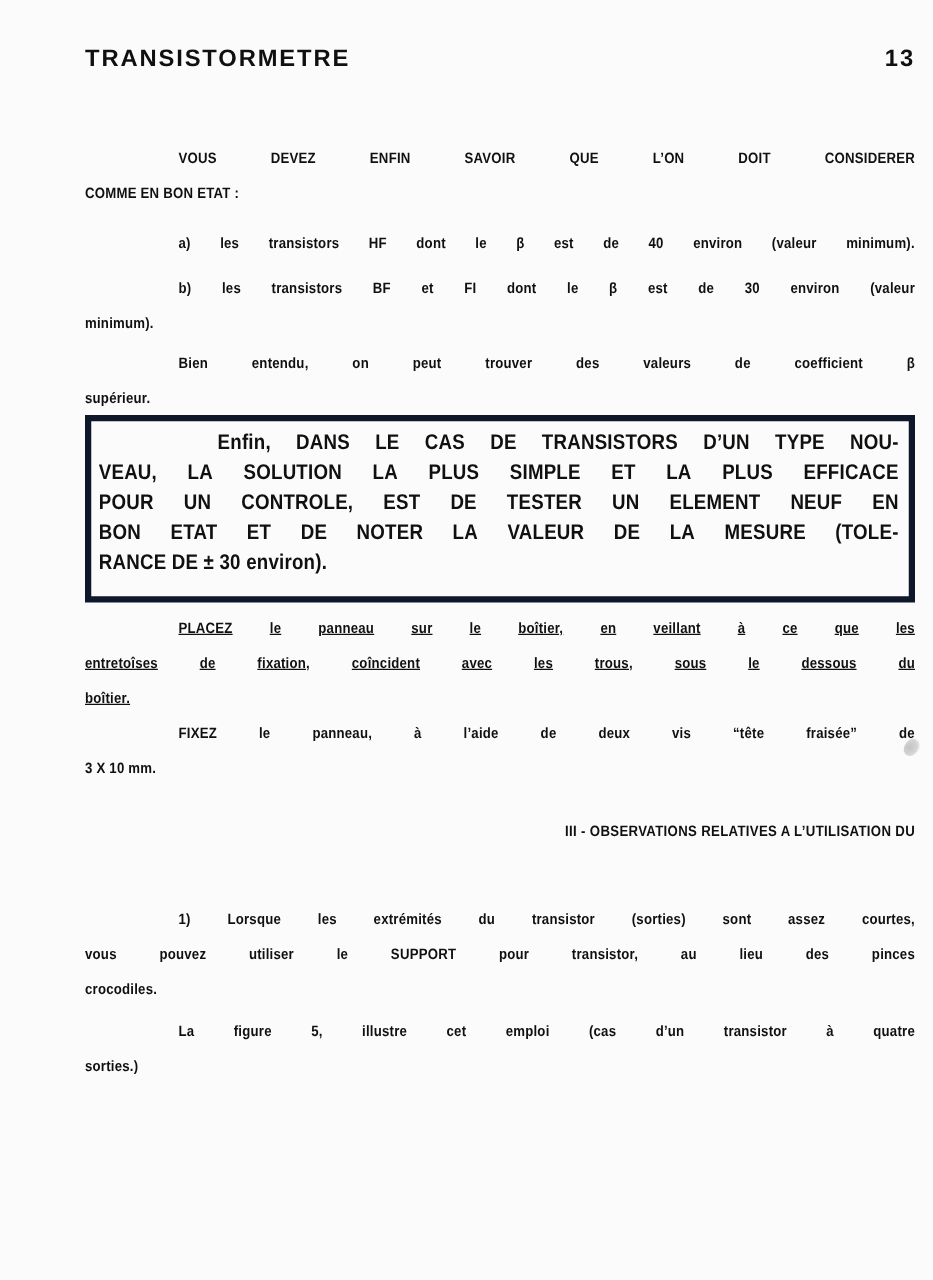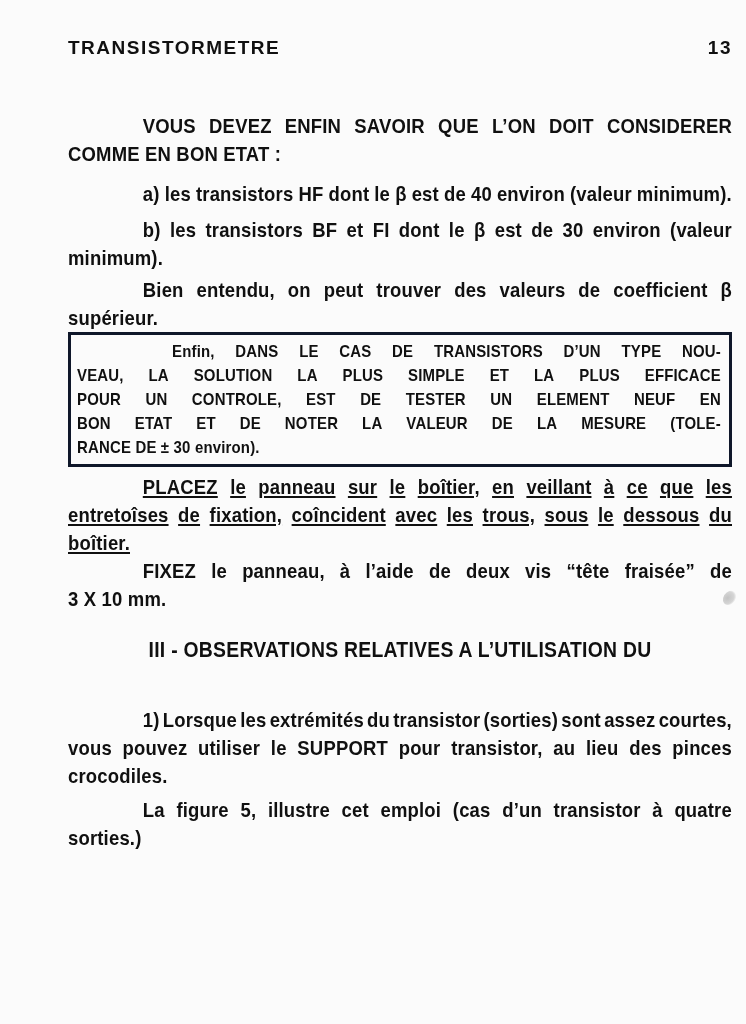--- a/index.html
+++ b/index.html
@@ -20,21 +20,21 @@
   }
   .header {
     display: flex;
     justify-content: space-between;
     align-items: baseline;
     font-size: 19px;
     letter-spacing: 1.5px;
     line-height: 24px;
   }
   .para {
-    font-size: 21px;
+    font-size: 12px;
     line-height: 28px;
     letter-spacing: 0.2px;
   }
   
   .para > div, .cond {
     width: 113.64%;
     transform: scaleX(0.88);
     transform-origin: 0 0;
   }
   .jline { display: flex; justify-content: space-between; }
@@ -49,30 +49,30 @@
   .mt-si     { margin-top: 12px; }
   .mt-effet  { margin-top: 5px;  }
   .mt-placez { margin-top: 6px; text-decoration: underline;  }
   .mt-fixez  { margin-top: 0px;  }
   .mt-h1     { margin-top: 23px; }
   .mt-h2     { margin-top: 20px; }
   .mt-obs1   { margin-top: 42px; }
   .mt-fig    { margin-top: 6px;  }
 
   .note-box {
-    border: 3px solid #0f172a;
+    border: 5px solid #0f172a;
     margin-top: 0px;
-    padding: 5px 8px 4px 6px;
+    padding: 5px 8px 15px 6px;
   }
   .note-box .para { line-height: 24px; font-size: 17px; }
 
   .heading {
-    font-size: 22px;
+    font-size: 12px;
     line-height: 28px;
-    text-align: center;
+    text-align: right;
     letter-spacing: 0.3px;
   }
 
   .smudge {
     position: absolute;
     left: 694px; top: 592px;
     width: 15px; height: 12px;
     background: radial-gradient(ellipse at 40% 40%, #b9b9b9 0%, #cfcfcf 55%, rgba(251,251,251,0) 75%);
     border-radius: 60% 40% 55% 45%;
     transform: rotate(-38deg);

